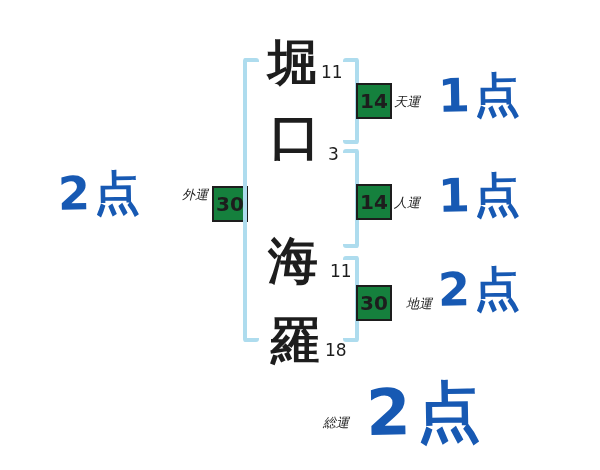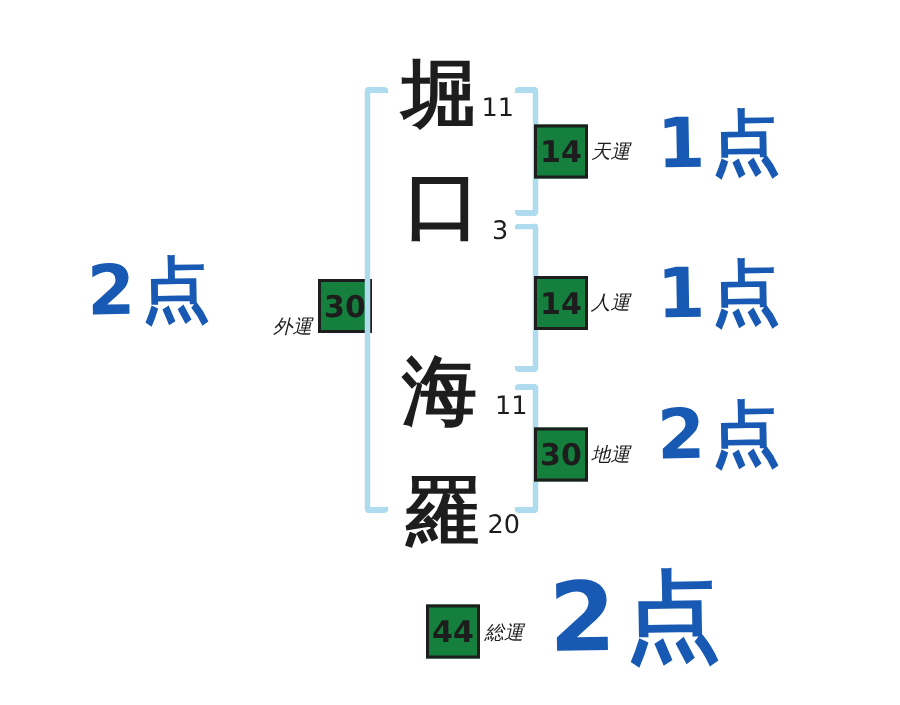--- a/index.html
+++ b/index.html
@@ -41,50 +41,49 @@
     border-radius:3px;
   }
 </style>
 </head>
 <body>
 
 <div class="canvas">
 
   <div class="score" style="left:58px;top:170px;">2点</div>
 
-  <div class="vlabel" style="left:182px;top:212px;">外運</div>
+  <div class="vlabel" style="left:182px;top:188px;">外運</div>
   <div class="vbox" style="left:212px;top:186px;">30</div>
 
   <div class="bracket left" style="left:243px;top:58px;height:276px;"></div>
 
   <div class="bracket right" style="left:343px;top:58px;height:78px;"></div>
   <div class="bracket right" style="left:343px;top:149px;height:91px;"></div>
   <div class="bracket right" style="left:343px;top:256px;height:78px;"></div>
 
   <div class="kanji" style="left:268px;top:38px;">堀</div>
   <div class="strokes" style="left:321px;top:64px;">11</div>
 
   <div class="kanji" style="left:270px;top:112px;">口</div>
   <div class="strokes" style="left:328px;top:146px;">3</div>
 
   <div class="kanji" style="left:268px;top:236px;">海</div>
   <div class="strokes" style="left:330px;top:263px;">11</div>
 
   <div class="kanji" style="left:270px;top:316px;">羅</div>
-  <div class="strokes" style="left:325px;top:342px;">20</div>
+  <div class="strokes" style="left:325px;top:342px;">18</div>
 
   <div class="vbox" style="left:356px;top:83px;">14</div>
   <div class="vlabel" style="left:394px;top:95px;">天運</div>
   <div class="score" style="left:438px;top:72px;">1点</div>
 
   <div class="vbox" style="left:356px;top:184px;">14</div>
   <div class="vlabel" style="left:394px;top:196px;">人運</div>
   <div class="score" style="left:438px;top:172px;">1点</div>
 
   <div class="vbox" style="left:356px;top:285px;">30</div>
-  <div class="vlabel" style="left:394px;top:297px;">地運</div>
+  <div class="vlabel" style="left:406px;top:297px;">地運</div>
   <div class="score" style="left:438px;top:266px;">2点</div>
 
-  <div class="vbox" style="left:284px;top:403px;">44</div>
   <div class="vlabel" style="left:323px;top:416px;text-align:right;">総運</div>
   <div class="score big" style="left:366px;top:380px;">2点</div>
 
 </div>
 
 </body></html>

